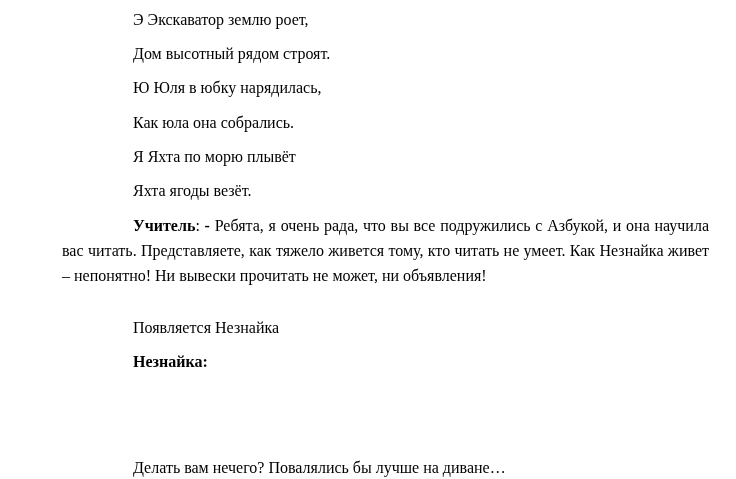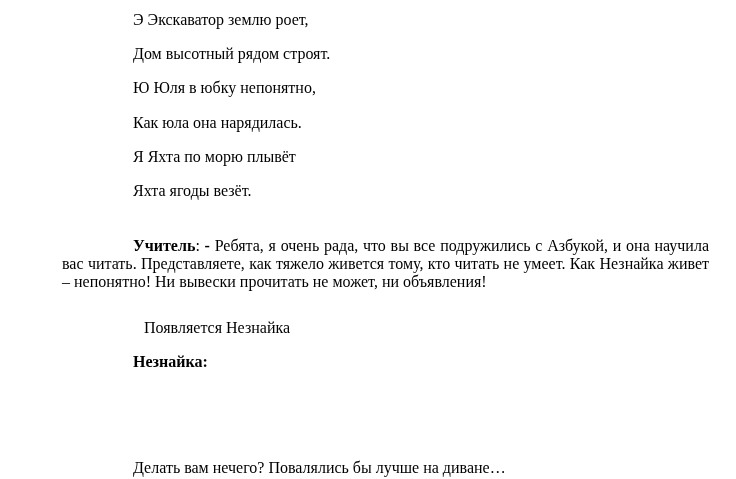--- a/index.html
+++ b/index.html
@@ -26,40 +26,39 @@
     .line {
       position: absolute;
       left: 133px;
       white-space: nowrap;
       line-height: 20px;
     }
     .para {
       position: absolute;
       left: 62px;
       width: 647px;
-      line-height: 18px;
+      line-height: 25px;
       text-align: justify;
       text-indent: 71px;
-      margin-top: 24px;
     }
     b { font-weight: bold; }
   </style>
 </head>
 <body>
 
 <div class="doc">
 
   <div class="line" style="top:8px;">Э Экскаватор землю роет,</div>
   <div class="line" style="top:42px;">Дом высотный рядом строят.</div>
-  <div class="line" style="top:76px;">Ю Юля в юбку непонятно,</div>
-  <div class="line" style="top:111px;">Как юла она нарядилась.</div>
+  <div class="line" style="top:76px;">Ю Юля в юбку нарядилась,</div>
+  <div class="line" style="top:111px;">Как юла она собрались.</div>
   <div class="line" style="top:145px;">Я Яхта по морю плывёт</div>
   <div class="line" style="top:179px;">Яхта ягоды везёт.</div>
 
   <div class="para" style="top:211px;"><b>Учитель</b><span>:</span> <b>-</b> <span>Ребята, я очень рада, что вы все подружились с Азбукой, и она научила вас читать. Представляете, как тяжело живется тому, кто читать не умеет. Как Незнайка живет – непонятно! Ни вывески прочитать не может, ни объявления!</span></div>
 
-  <div class="line" style="top:316px;margin-left:11px;">Появляется Незнайка</div>
+  <div class="line" style="top:316px;">Появляется Незнайка</div>
 
   <div class="line" style="top:350px;"><b>Незнайка:</b></div>
 
   <div class="line" style="top:418px;margin-top:38px;">Делать вам нечего? Повалялись бы лучше на диване…</div>
 
 </div>
 
 </body></html>

